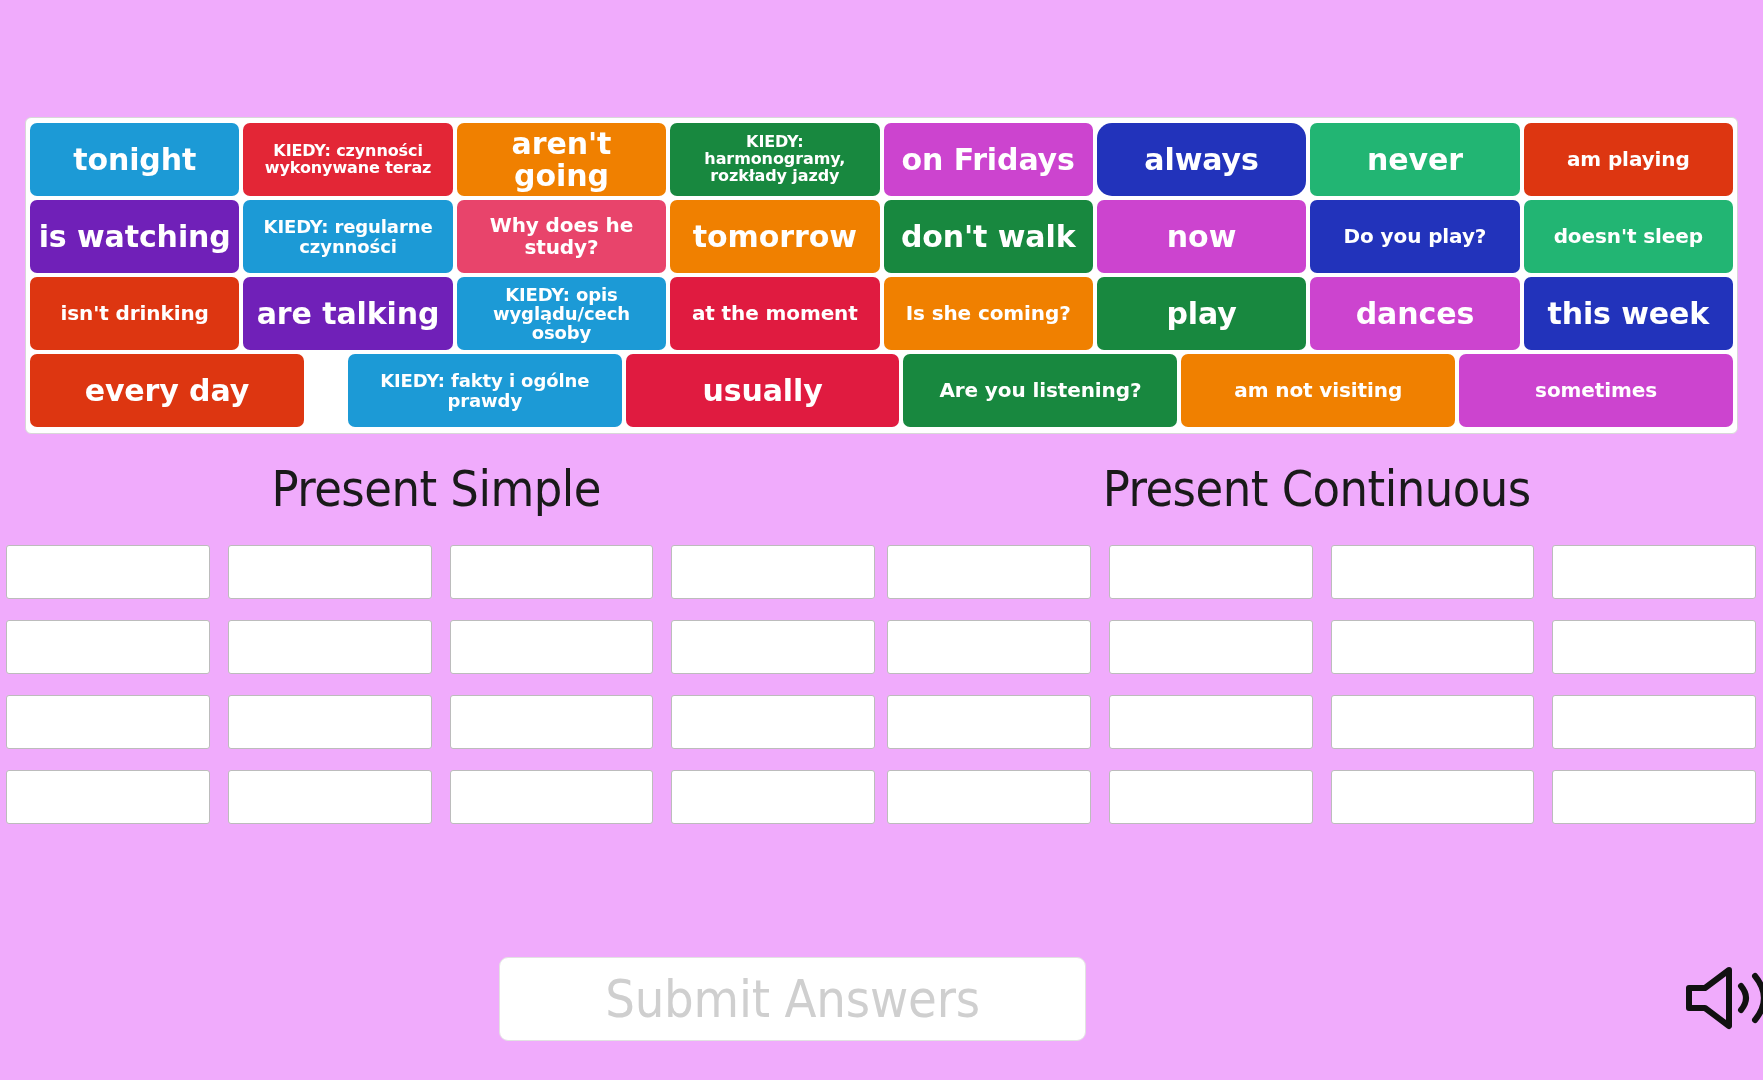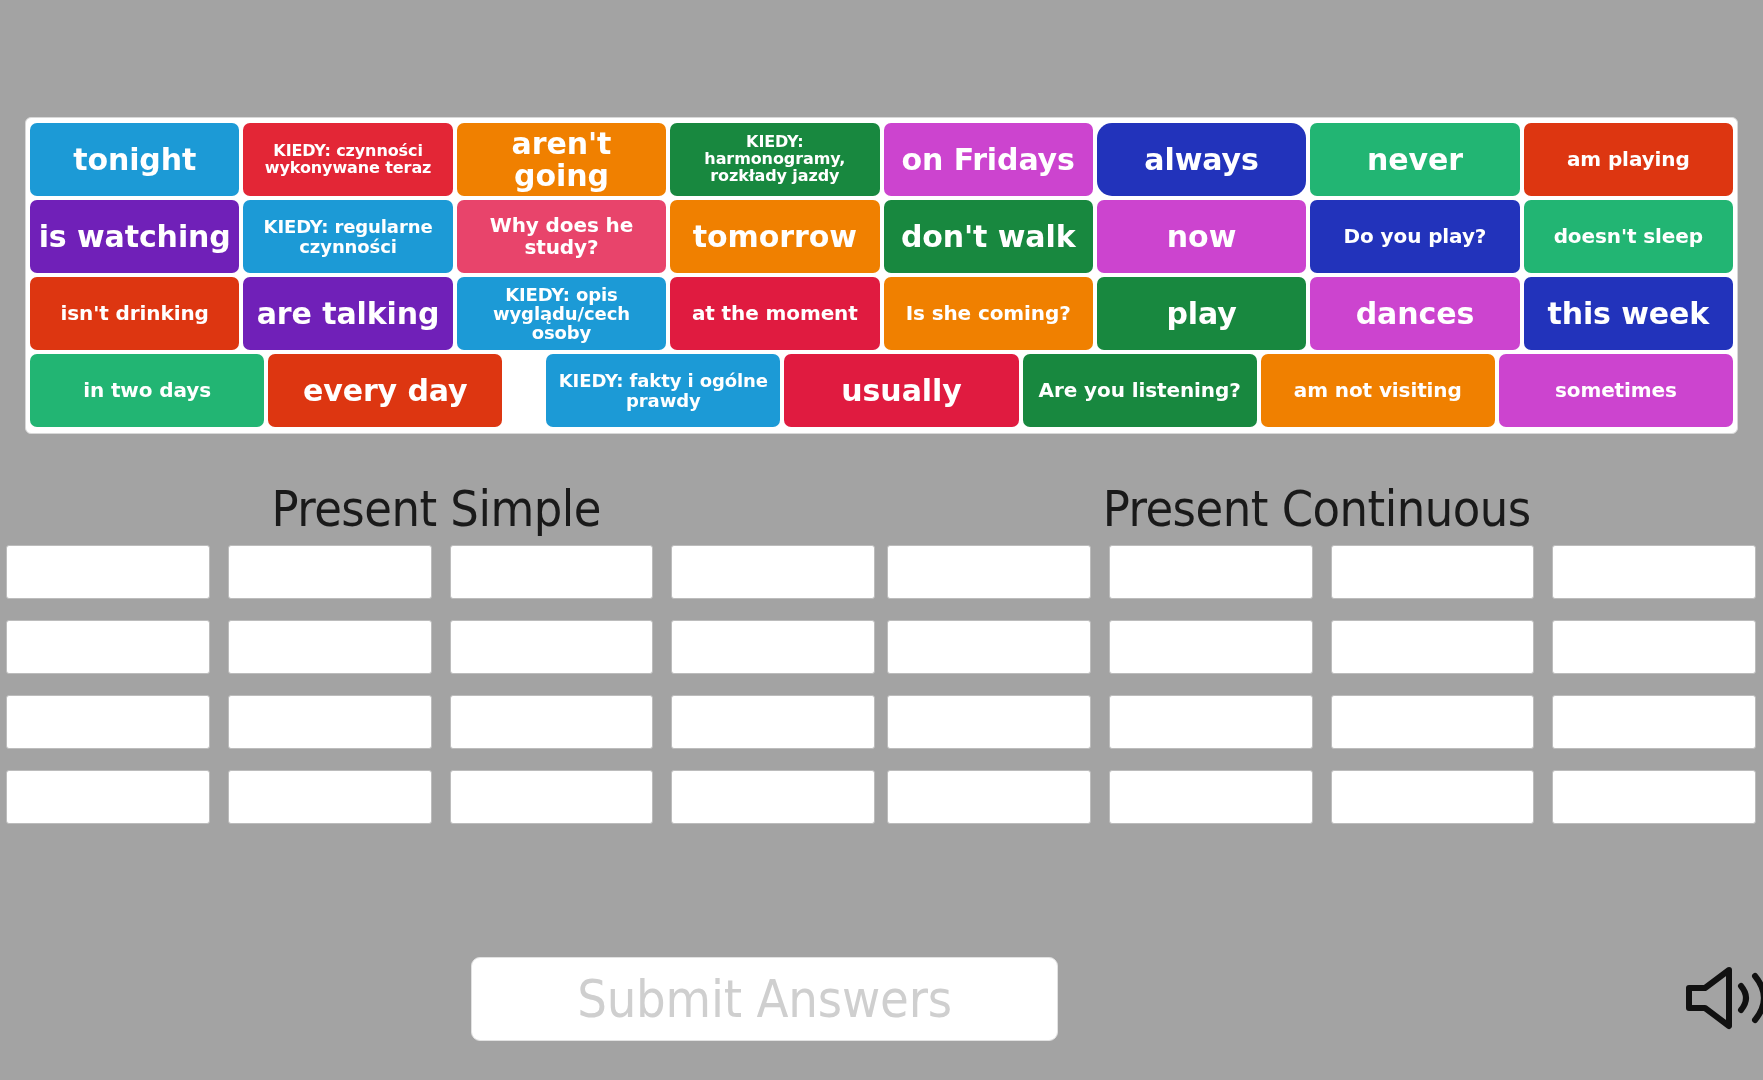--- a/index.html
+++ b/index.html
@@ -8,21 +8,21 @@
     height: 1080px;
     background: #ffffff;
     font-family: "DejaVu Sans", "Liberation Sans", sans-serif;
     overflow: hidden;
   }
 
   #app {
     position: relative;
     width: 1763px;
     height: 1080px;
-    background: #a3a3a3;
+    background: #f0abfc;
   }
 
   
   .bank {
     position: absolute;
     left: 25px;
     top: 117px;
     width: 1713px;
     border: 1px solid #d8d8d8;
     border-radius: 6px;
@@ -54,21 +54,21 @@
     letter-spacing: -0.1px;
   }
   .tile.big   { font-size: 30px; }
   .tile.med   { font-size: 20px; }
   .tile.small { font-size: 18px; }
   .tile.tiny  { font-size: 16px; text-align: center; }
 
   
   .titles {
     position: absolute;
-    top: 480px;
+    top: 460px;
     left: 0;
     width: 1763px;
     display: flex;
   }
   .col-title {
     flex: 1 1 0;
     text-align: center;
     font-family: "DejaVu Sans Condensed", "Liberation Sans Narrow", "Liberation Sans", sans-serif;
     font-size: 50px;
     font-weight: 400;
@@ -101,21 +101,21 @@
     flex: 1 1 0;
     height: 54px;
     border: 1px solid #bcbcbc;
     border-radius: 3px;
     background: #ffffff;
   }
 
   
   .submit-btn {
     position: absolute;
-    left: 471px;
+    left: 499px;
     top: 957px;
     width: 587px;
     height: 84px;
     border: 1px solid #e2e2e2;
     border-radius: 9px;
     background: #ffffff;
     color: #cfcfcf;
     font-family: "DejaVu Sans Condensed", "Liberation Sans Narrow", "Liberation Sans", sans-serif;
     font-size: 52px;
     font-weight: 400;
@@ -166,21 +166,20 @@
         <div class="tile med" style="background: rgb(221, 54, 17);">isn't drinking</div>
         <div class="tile big" style="background: rgb(112, 32, 184);">are talking</div>
         <div class="tile small" style="background: rgb(28, 154, 214);">KIEDY: opis wyglądu/cech osoby</div>
         <div class="tile med" style="background: rgb(224, 27, 64);">at the moment</div>
         <div class="tile med" style="background: rgb(240, 128, 0);">Is she coming?</div>
         <div class="tile big" style="background: rgb(24, 136, 63);">play</div>
         <div class="tile big" style="background: rgb(204, 68, 207);">dances</div>
         <div class="tile big" style="background: rgb(34, 51, 187);">this week</div>
       </div>
       <div class="bank-row">
-        <div class="tile med" style="background: rgb(34, 181, 115);">in two days</div>
         <div class="tile big" style="background: rgb(221, 54, 17);">every day</div>
         <div class="tile small" style="background: rgb(28, 154, 214); margin-left: 40px;">KIEDY: fakty i ogólne prawdy</div>
         <div class="tile big" style="background: rgb(224, 27, 64); text-align: right;">usually</div>
         <div class="tile med" style="background: rgb(24, 136, 63);">Are you listening?</div>
         <div class="tile med" style="background: rgb(240, 128, 0);">am not visiting</div>
         <div class="tile med" style="background: rgb(204, 68, 207);">sometimes</div>
       </div>
     </div>
 
   <div class="titles">

